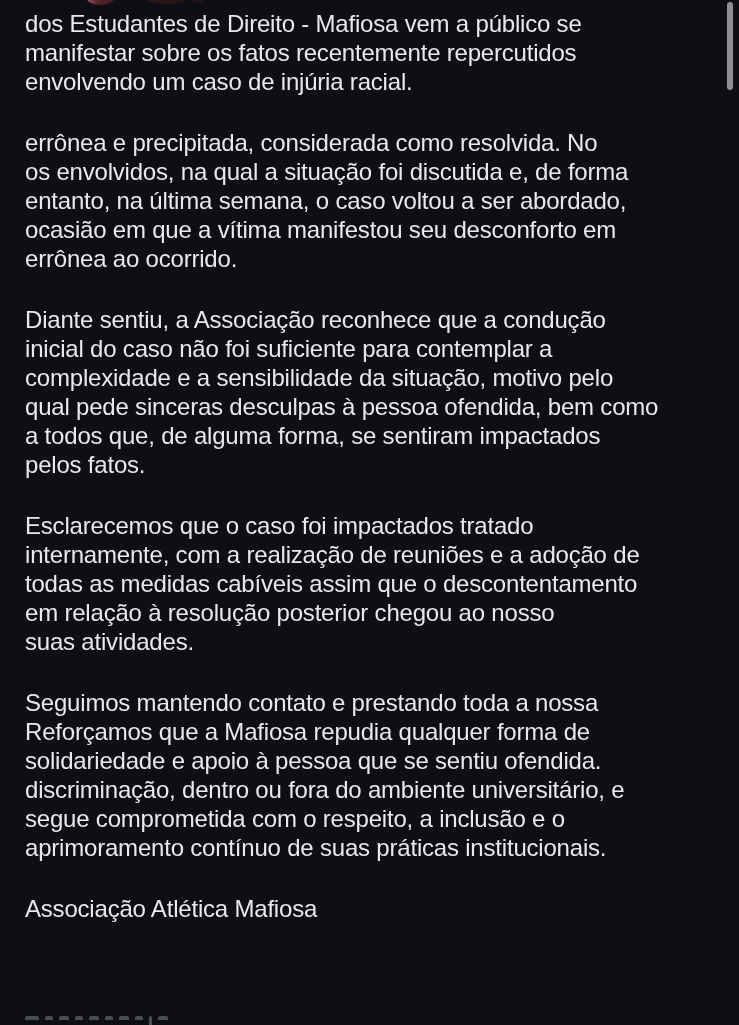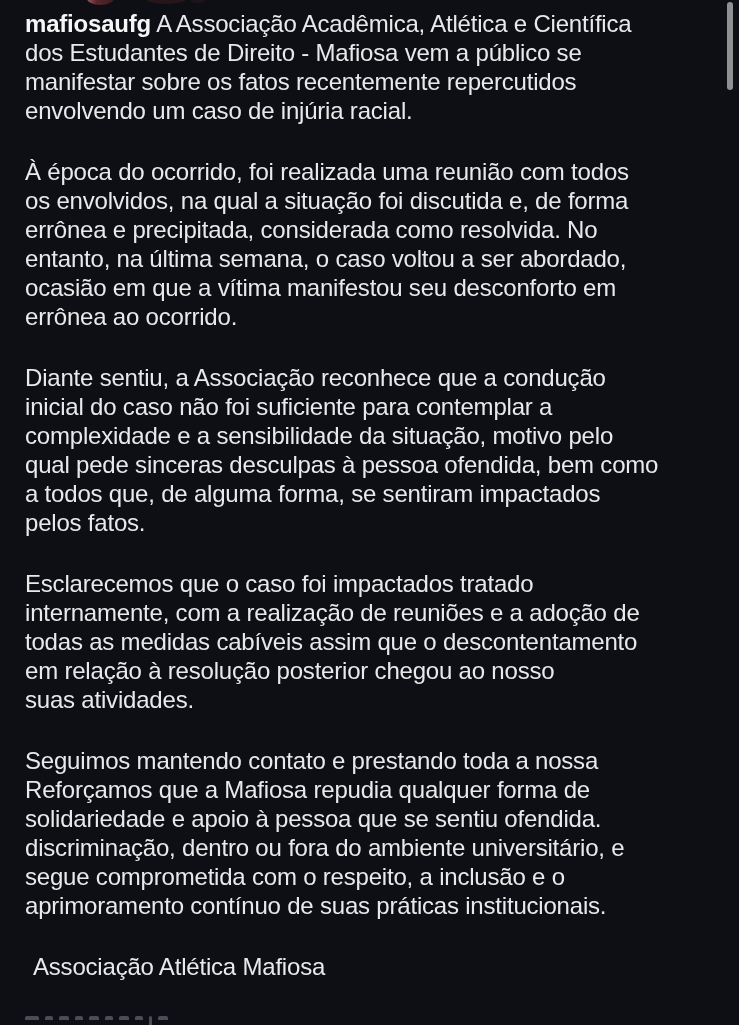--- a/index.html
+++ b/index.html
@@ -31,21 +31,20 @@
     white-space: nowrap;
     height: 29px;
   }
   .username {
     font-weight: 700;
     color: #f6f6f6;
   }
   .signature {
     white-space: nowrap;
     height: 29px;
-    margin-left: 8px;
   }
   
   .scrollbar {
     position: absolute;
     top: 2px;
     left: 727px;
     width: 6px;
     height: 88px;
     background: #8f9092;
     border-radius: 3px;
@@ -101,29 +100,27 @@
 
 <div class="cutoff-emoji-row">
   <span class="emoji-blob b1"></span>
   <span class="emoji-blob b2"></span>
   <span class="emoji-blob b3"></span>
 </div>
 
 <div class="caption">
 
   <div class="para">
-      <div class="line"><span class="username">mafiosaufg</span> A Associação Acadêmica, Atlética e Científica</div>
       <div class="line">dos Estudantes de Direito - Mafiosa vem a público se</div>
       <div class="line">manifestar sobre os fatos recentemente repercutidos</div>
       <div class="line">envolvendo um caso de injúria racial.</div>
     </div>
     <div class="para">
-      <div class="line">À época do ocorrido, foi realizada uma reunião com todos</div>
+      <div class="line">errônea e precipitada, considerada como resolvida. No</div>
       <div class="line">os envolvidos, na qual a situação foi discutida e, de forma</div>
-      <div class="line">errônea e precipitada, considerada como resolvida. No</div>
       <div class="line">entanto, na última semana, o caso voltou a ser abordado,</div>
       <div class="line">ocasião em que a vítima manifestou seu desconforto em</div>
       <div class="line">errônea ao ocorrido.</div>
     </div>
     <div class="para">
       <div class="line">Diante sentiu, a Associação reconhece que a condução</div>
       <div class="line">inicial do caso não foi suficiente para contemplar a</div>
       <div class="line">complexidade e a sensibilidade da situação, motivo pelo</div>
       <div class="line">qual pede sinceras desculpas à pessoa ofendida, bem como</div>
       <div class="line">a todos que, de alguma forma, se sentiram impactados</div>

